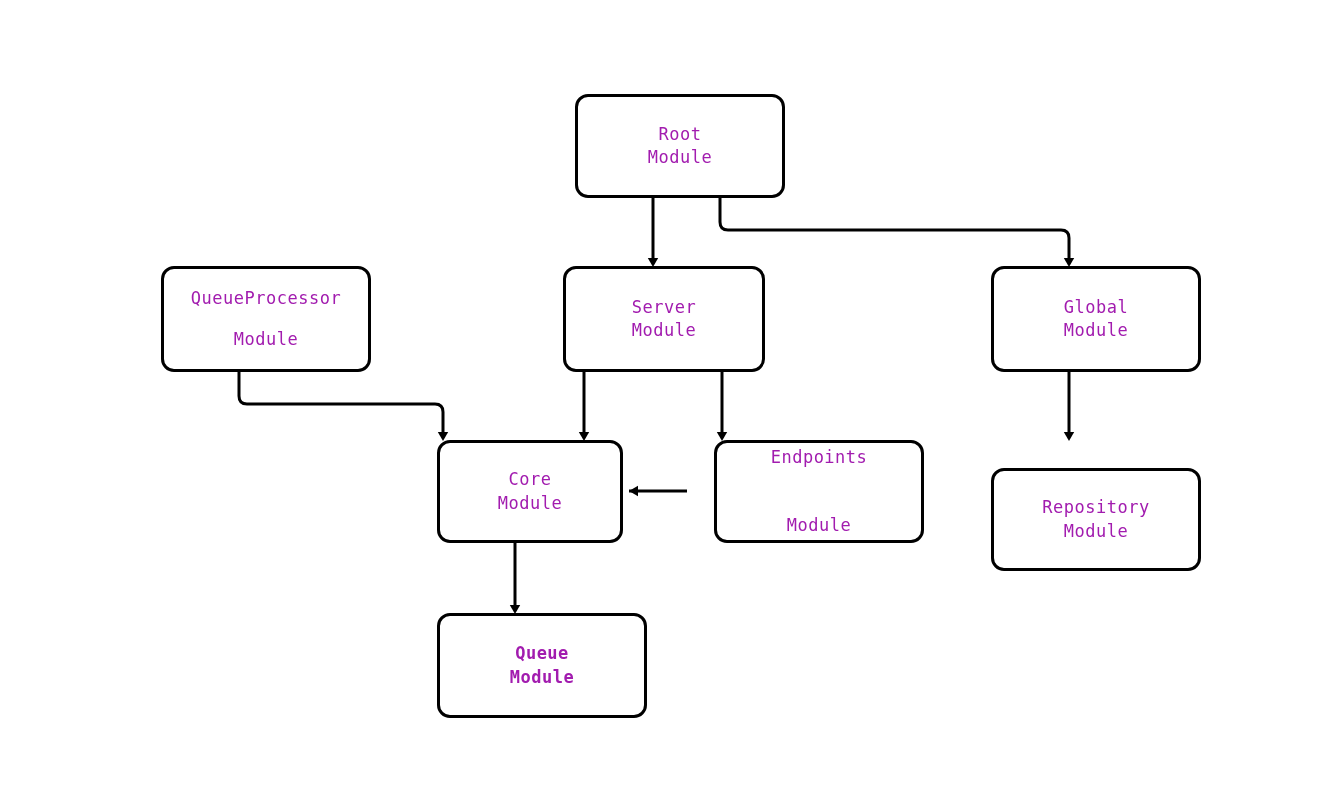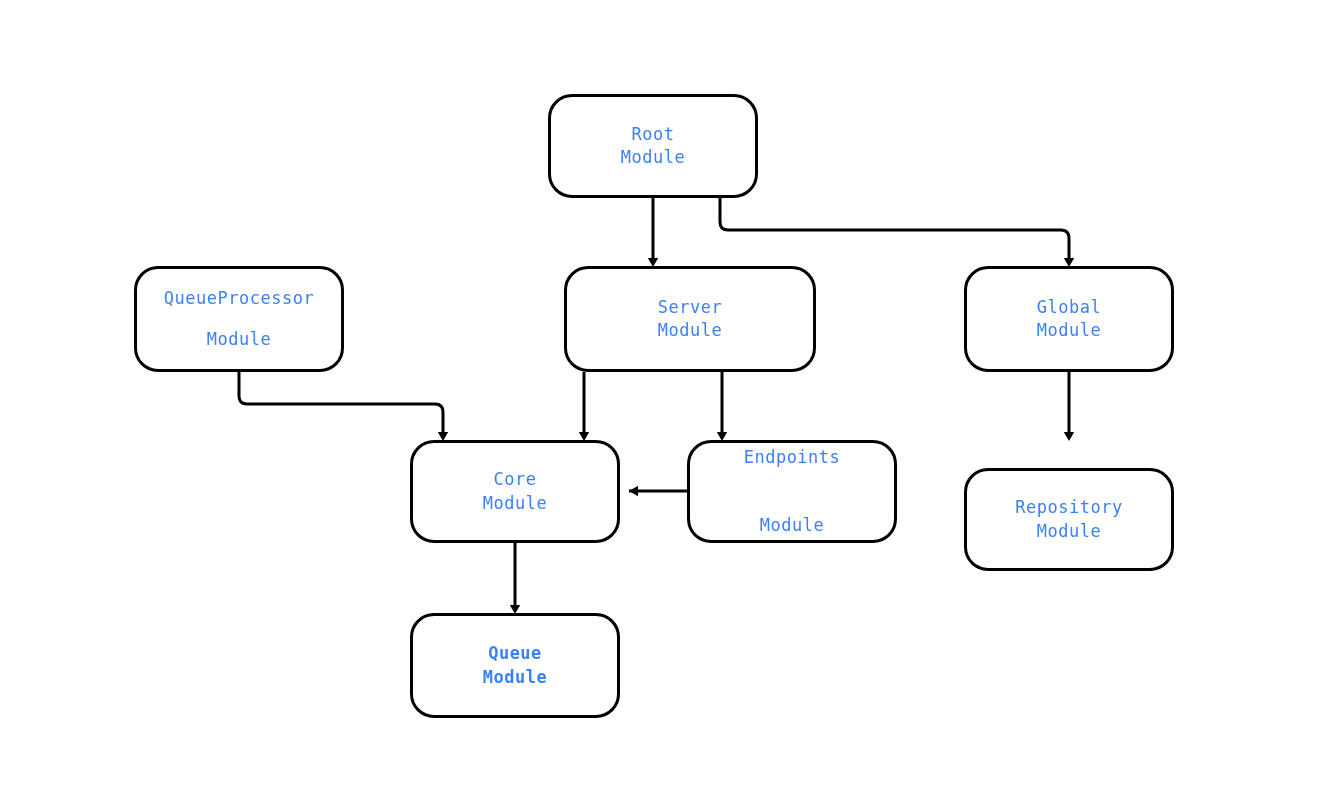--- a/index.html
+++ b/index.html
@@ -22,33 +22,34 @@
     left: 0;
     top: 0;
     width: 1337px;
     height: 809px;
     pointer-events: none;
   }
   .node {
     position: absolute;
     box-sizing: border-box;
     border: 3px solid #000000;
-    border-radius: 24px;
+    border-radius: 13px;
     background: #ffffff;
     display: flex;
     flex-direction: column;
     align-items: center;
     justify-content: center;
     text-align: center;
-    color: #3b82f6;
+    color: #a21caf;
     font-family: "DejaVu Sans Mono", monospace;
     font-size: 17px;
     line-height: 1.38;
     letter-spacing: 0.5px;
     z-index: 2;
+    margin-left: 27px;
   }
   .node .line1,
   .node .line2 {
     display: block;
     white-space: pre;
   }
 </style>
 </head>
 <body>
 
@@ -83,31 +84,31 @@
   <div class="node" style="left: 548px; top: 94px; width: 210px; height: 104px; border-color: rgb(0, 0, 0); background: rgb(255, 255, 255);">
     <span class="line1">Root</span>
     <span class="line2">Module</span>
   </div>
 
   <div class="node" style="left: 134px; top: 266px; width: 210px; height: 106px; border-color: rgb(0, 0, 0); background: rgb(255, 255, 255); gap: 17px;">
     <span class="line1">QueueProcessor</span>
     <span class="line2">Module</span>
   </div>
 
-  <div class="node" style="left: 564px; top: 266px; width: 252px; height: 106px; border-color: rgb(0, 0, 0); background: rgb(255, 255, 255);">
+  <div class="node" style="left: 536px; top: 266px; width: 202px; height: 106px; border-color: rgb(0, 0, 0); background: rgb(255, 255, 255);">
     <span class="line1">Server</span>
     <span class="line2">Module</span>
   </div>
 
   <div class="node" style="left: 964px; top: 266px; width: 210px; height: 106px; border-color: rgb(0, 0, 0); background: rgb(255, 255, 255); text-align: right;">
     <span class="line1">Global</span>
     <span class="line2">Module</span>
   </div>
 
-  <div class="node" style="left: 410px; top: 440px; width: 210px; height: 103px; border-color: rgb(0, 0, 0); background: rgb(255, 255, 255);">
+  <div class="node" style="left: 410px; top: 440px; width: 186px; height: 103px; border-color: rgb(0, 0, 0); background: rgb(255, 255, 255);">
     <span class="line1">Core</span>
     <span class="line2">Module</span>
   </div>
 
   <div class="node" style="left: 687px; top: 440px; width: 210px; height: 103px; border-color: rgb(0, 0, 0); background: rgb(255, 255, 255); gap: 44px;">
     <span class="line1">Endpoints</span>
     <span class="line2">Module</span>
   </div>
 
   <div class="node" style="left: 964px; top: 468px; width: 210px; height: 103px; border-color: rgb(0, 0, 0); background: rgb(255, 255, 255);">

